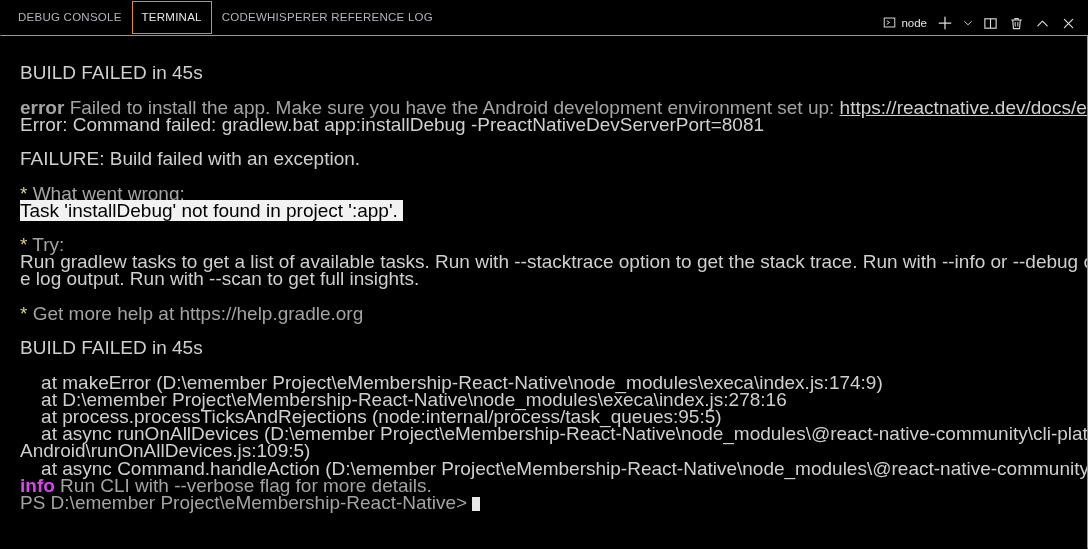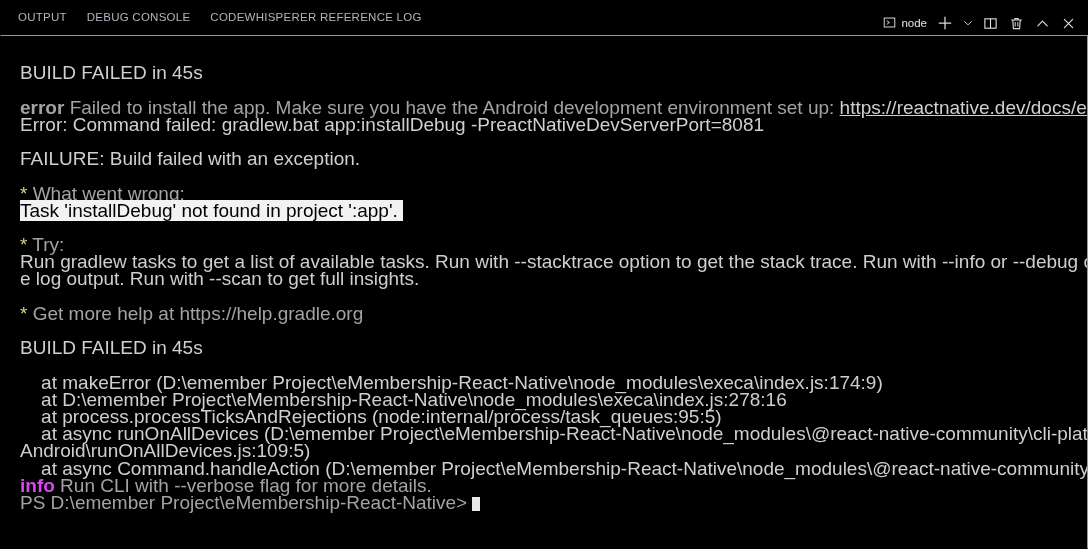--- a/index.html
+++ b/index.html
@@ -167,24 +167,24 @@
 </style>
 </head>
 <body>
 
 <div id="app">
 
   <div class="panel-header">
 
     <div class="tabs">
         <div class="tab">
-          <span class="tab-label">OUTPUT</span>
+          <span class="tab-label">DEBUG CONSOLE</span>
         </div>
-        <div class="tab">
-          <span class="tab-label">DEBUG CONSOLE</span>
+        <div class="tab active">
+          <span class="tab-label">TERMINAL</span>
         </div>
         <div class="tab">
           <span class="tab-label">CODEWHISPERER REFERENCE LOG</span>
         </div>
       </div>
 
     <div class="toolbar">
 
       <div class="term-selector">
         <span>

